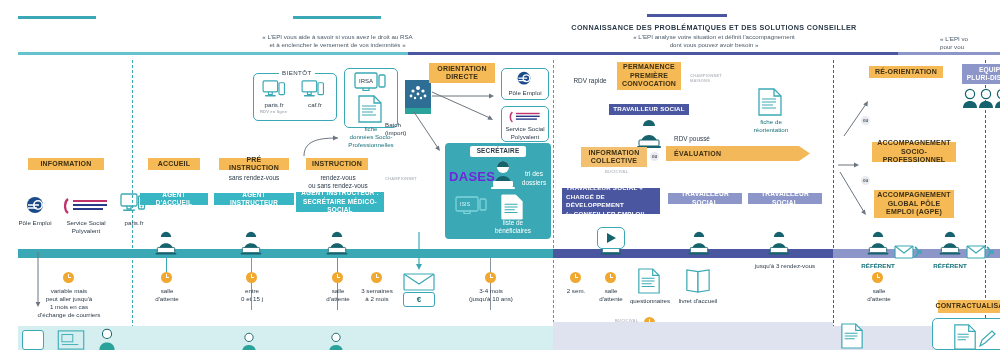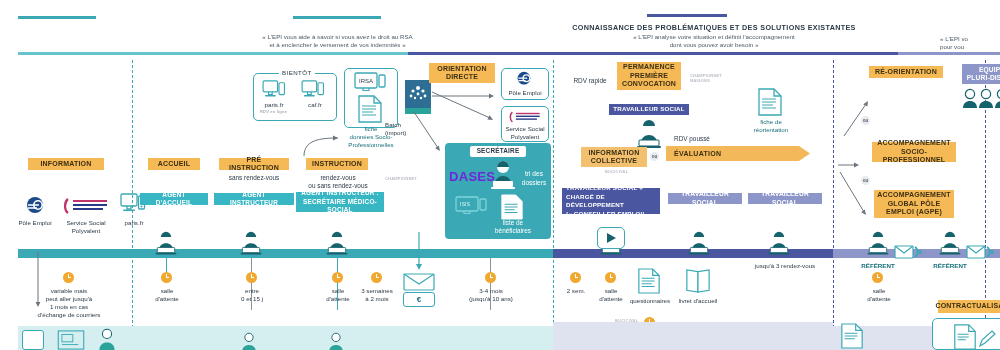--- a/index.html
+++ b/index.html
@@ -64,21 +64,21 @@
 
 <div id="stage">
 
   <div class="topbar" style="left:18px;top:16px;width:78px;background:#3aa9b5;"></div>
   <div class="topbar" style="left:293px;top:16px;width:88px;background:#3aa9b5;"></div>
   <div class="topbar" style="left:647px;top:14px;width:80px;background:#4a56a0;"></div>
 
   <div class="hdr-sub" style="left:200px;top:33px;width:275px;">« L'EPI vous aide à savoir si vous avez le droit au RSA</div>
   <div class="hdr-sub" style="left:200px;top:41px;width:275px;">et à enclencher le versement de vos indemnités »</div>
 
-  <div class="hdr-title" style="left:550px;top:23px;width:328px;">CONNAISSANCE DES PROBLÉMATIQUES ET DES SOLUTIONS EXISTANTES</div>
+  <div class="hdr-title" style="left:550px;top:23px;width:328px;">CONNAISSANCE DES PROBLÉMATIQUES ET DES SOLUTIONS CONSEILLER</div>
   <div class="hdr-sub" style="left:550px;top:33px;width:328px;">« L'EPI analyse votre situation et définit l'accompagnement</div>
   <div class="hdr-sub" style="left:550px;top:41px;width:328px;">dont vous pouvez avoir besoin »</div>
 
   <div class="hdr-sub" style="left:940px;top:35px;width:70px;text-align:left;">« L'EPI vo</div>
   <div class="hdr-sub" style="left:940px;top:43px;width:70px;text-align:left;">pour vou</div>
 
   <div class="rule" style="left:18px;top:52px;width:390px;background:#65c3cd;"></div>
   <div class="rule" style="left:408px;top:52px;width:490px;background:#4a56a0;"></div>
   <div class="rule" style="left:898px;top:52px;width:102px;background:#8d96c8;"></div>
 

